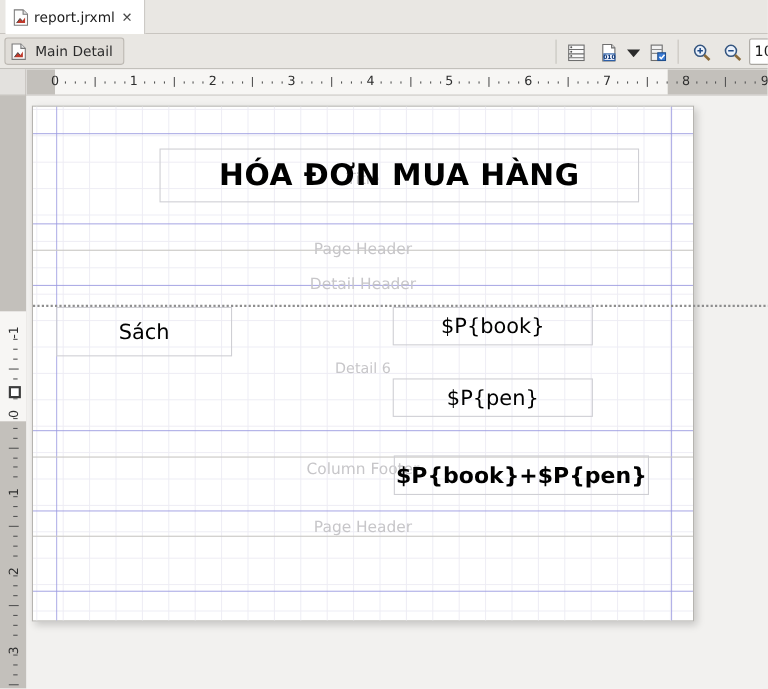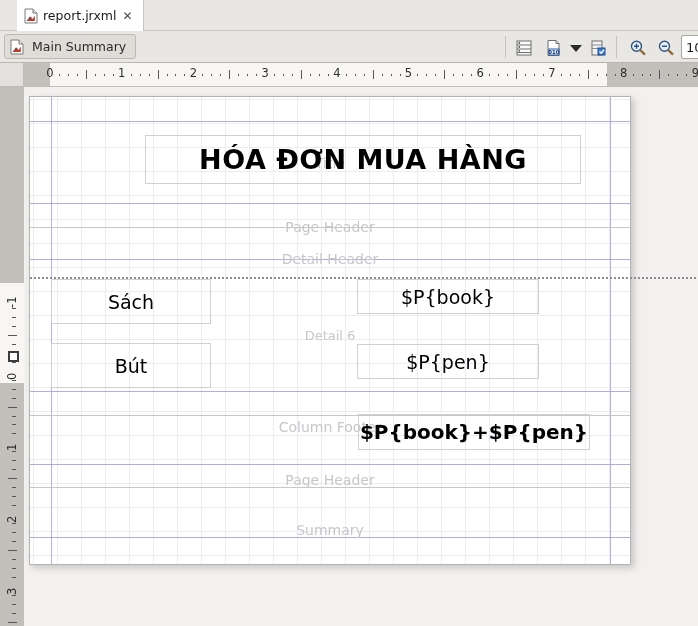--- a/index.html
+++ b/index.html
@@ -12,21 +12,21 @@
   }
   #app { position: relative; width: 698px; height: 626px; }
 
   
   .tabbar {
     position: absolute; left: 0; top: 0; width: 698px; height: 31px;
     background: #e9e7e3;
     border-bottom: 1px solid #c8c5c0;
   }
   .tab {
-    position: absolute; left: 17px; top: 0; width: 127px; height: 31px;
+    position: absolute; left: 5px; top: 0; width: 127px; height: 31px;
     background: #ffffff;
     border-right: 1px solid #c8c5c0;
     display: flex; align-items: center; padding-left: 7px;
   }
   .tab-icon { width: 14px; height: 16px; flex: 0 0 14px; margin-right: 5px; }
   .tab-label {
     font-size: 12.5px; color: #1b1b1b; white-space: nowrap;
     letter-spacing: 0px;
   }
   .tab-close {
@@ -179,21 +179,21 @@
 
     <div class="mainreport-btn">
       <span class="tab-icon">
         <svg width="14" height="16" viewBox="0 0 14 16">
           <path d="M1 1 h8 l4 4 v10 h-12 z" fill="#fdfdfd" stroke="#7a7a7a" stroke-width="1"></path>
           <path d="M9 1 v4 h4" fill="#e4e4e4" stroke="#7a7a7a" stroke-width="1"></path>
           <path d="M3 13 l3.2-4.2 2.2 2.4 2.4-3.4 v5.2 z" fill="#c0392b"></path>
           <path d="M3 13 l3.2-4.2 2.2 2.4" fill="none" stroke="#4a4a4a" stroke-width="0.9"></path>
         </svg>
       </span>
-      <span class="mainreport-label">Main Summary</span>
+      <span class="mainreport-label">Main Detail</span>
     </div>
 
     <div class="tb-sep" style="left:505px;"></div>
 
     <div class="tb-btn" style="left:512px;">
       <svg width="18" height="18" viewBox="0 0 18 18">
         <rect x="2" y="2" width="14" height="14" fill="#fbfbfb" stroke="#6e6e6e" stroke-width="1"></rect>
         <line x1="2" y1="6" x2="16" y2="6" stroke="#6e6e6e" stroke-width="1"></line>
         <line x1="2" y1="10" x2="16" y2="10" stroke="#6e6e6e" stroke-width="1"></line>
         <line x1="2" y1="13.5" x2="16" y2="13.5" stroke="#6e6e6e" stroke-width="1"></line>
@@ -394,27 +394,25 @@
       <div class="band-line" style="top:440px;"></div>
 
       <div class="dotted-sel" style="top:180px;right:-70px;"></div>
 
       <div class="band-label" style="top:58px;">Title</div>
       <div class="band-label" style="top:122px;">Page Header</div>
       <div class="band-label" style="top:154px;">Detail Header</div>
       <div class="band-label small" style="top:231px;">Detail 6</div>
       <div class="band-label" style="top:322px;">Column Footer</div>
       <div class="band-label" style="top:375px;">Page Header</div>
-      <div class="band-label" style="top:425px;">Summary</div>
 
       <div class="el t-title" style="left:115px;top:38px;width:436px;height:49px;">HÓA ĐƠN MUA HÀNG</div>
 
       <div class="el t-item" style="left:21px;top:182px;width:160px;height:45px;">Sách</div>
       <div class="el t-item" style="left:327px;top:182px;width:182px;height:35px;">$P{book}</div>
 
-      <div class="el t-item" style="left:21px;top:246px;width:160px;height:45px;">Bút</div>
       <div class="el t-item" style="left:327px;top:247px;width:182px;height:35px;">$P{pen}</div>
 
       <div class="el t-bold" style="left:328px;top:317px;width:232px;height:36px;">$P{book}+$P{pen}</div>
     </div>
   </div>
 
 </div>
 
 </body></html>

